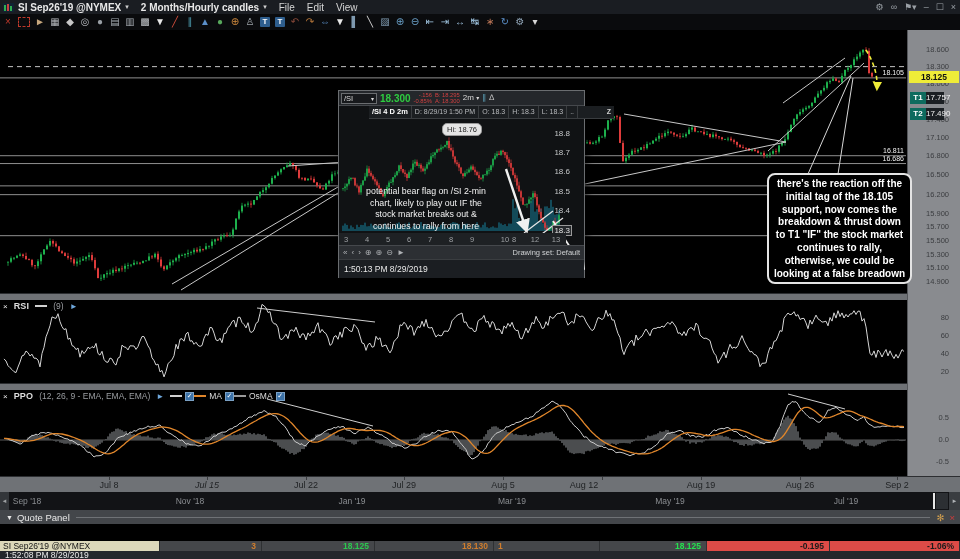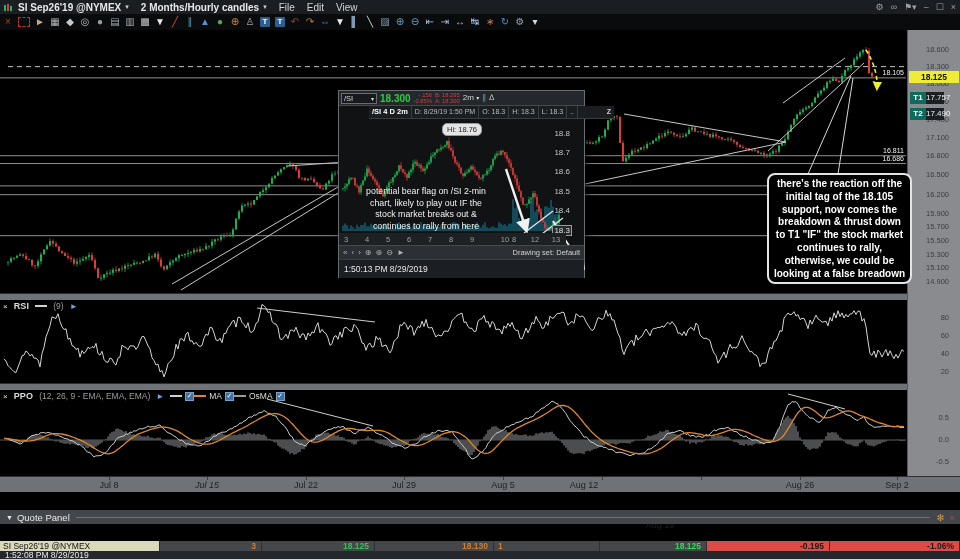--- a/index.html
+++ b/index.html
@@ -241,27 +241,39 @@
       <div class="xlab" style="left: 207px; font-style: italic;">Jul 15</div>
       <div class="xtick" style="left: 306px;"></div>
       <div class="xlab" style="left: 306px;">Jul 22</div>
       <div class="xtick" style="left: 404px;"></div>
       <div class="xlab" style="left: 404px;">Jul 29</div>
       <div class="xtick" style="left: 503px;"></div>
       <div class="xlab" style="left: 503px;">Aug 5</div>
       <div class="xtick" style="left: 602px;"></div>
       <div class="xlab" style="left: 584px;">Aug 12</div>
       <div class="xtick" style="left: 701px;"></div>
-      <div class="xlab" style="left: 660px; margin-top: 40px;">Aug 19</div>
+      <div class="xlab" style="left: 701px;">Aug 19</div>
       <div class="xtick" style="left: 800px;"></div>
       <div class="xlab" style="left: 800px;">Aug 26</div>
       <div class="xtick" style="left: 897px;"></div>
       <div class="xlab" style="left: 897px;">Sep 2</div>
     </div>
 
+  <div id="scrollband" class="abs">
+    <div class="abs" style="left:0;top:0;width:9px;height:18px;background:#33363a;color:#9ea1a4;font-size:6px;text-align:center;line-height:18px">◄</div>
+    <div class="abs" style="left:933px;top:1px;width:2px;height:16px;background:#e8e8e8"></div>
+    <div class="abs" style="left:936px;top:1px;width:12px;height:16px;background:#2c2f33"></div>
+    <div class="abs" style="left:949px;top:0;width:11px;height:18px;background:#3a3d41;color:#b0b3b6;font-size:6px;text-align:center;line-height:18px">►</div>
+  <div class="mon" style="left: 27px;">Sep '18</div>
+      <div class="mon" style="left: 190px;">Nov '18</div>
+      <div class="mon" style="left: 352px;">Jan '19</div>
+      <div class="mon" style="left: 512px;">Mar '19</div>
+      <div class="mon" style="left: 670px;">May '19</div>
+      <div class="mon" style="left: 846px;">Jul '19</div>
+    </div>
 
   <div id="qhead" class="abs">
     <span style="margin-left:6px;font-size:7px">▼</span>
     <span style="margin-left:4px">Quote Panel</span>
     <span id="qhr"></span>
     <span id="qicons" style="display:flex;gap:5px;margin-right:5px">
         <span style="color: rgb(207, 157, 78);">✻</span>
         <span style="color: rgb(210, 60, 60);">×</span>
       </span>
   </div>

